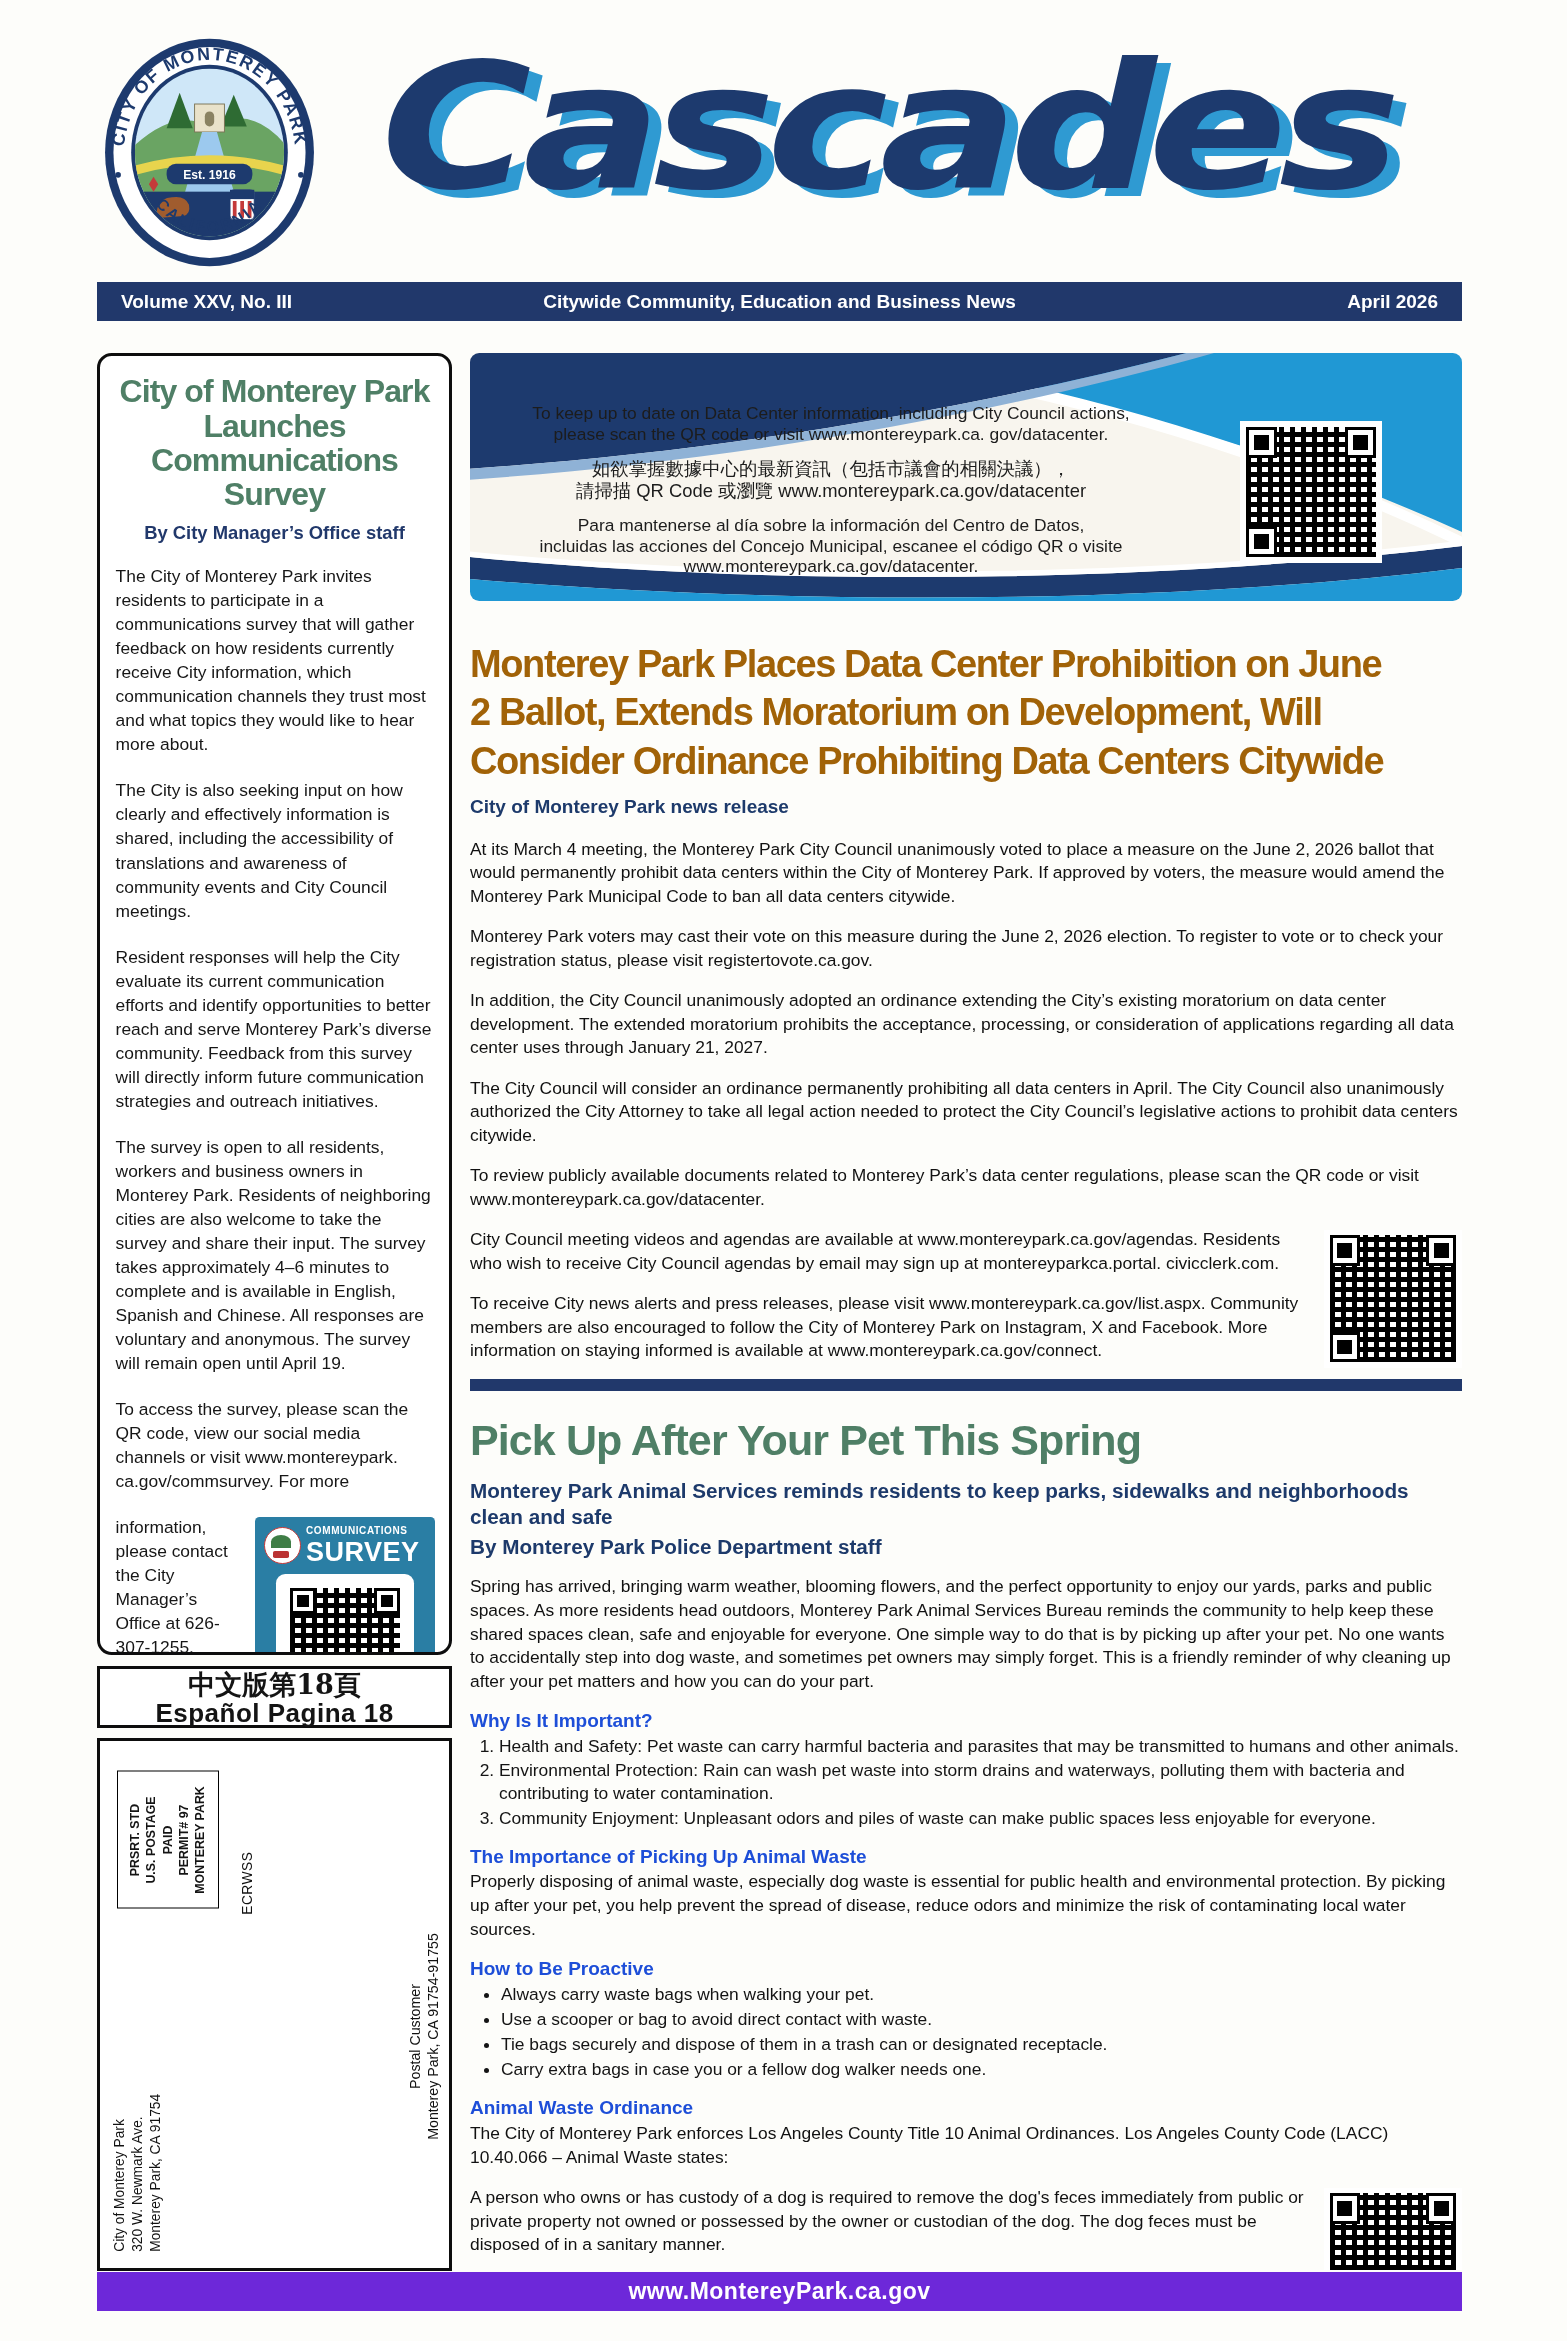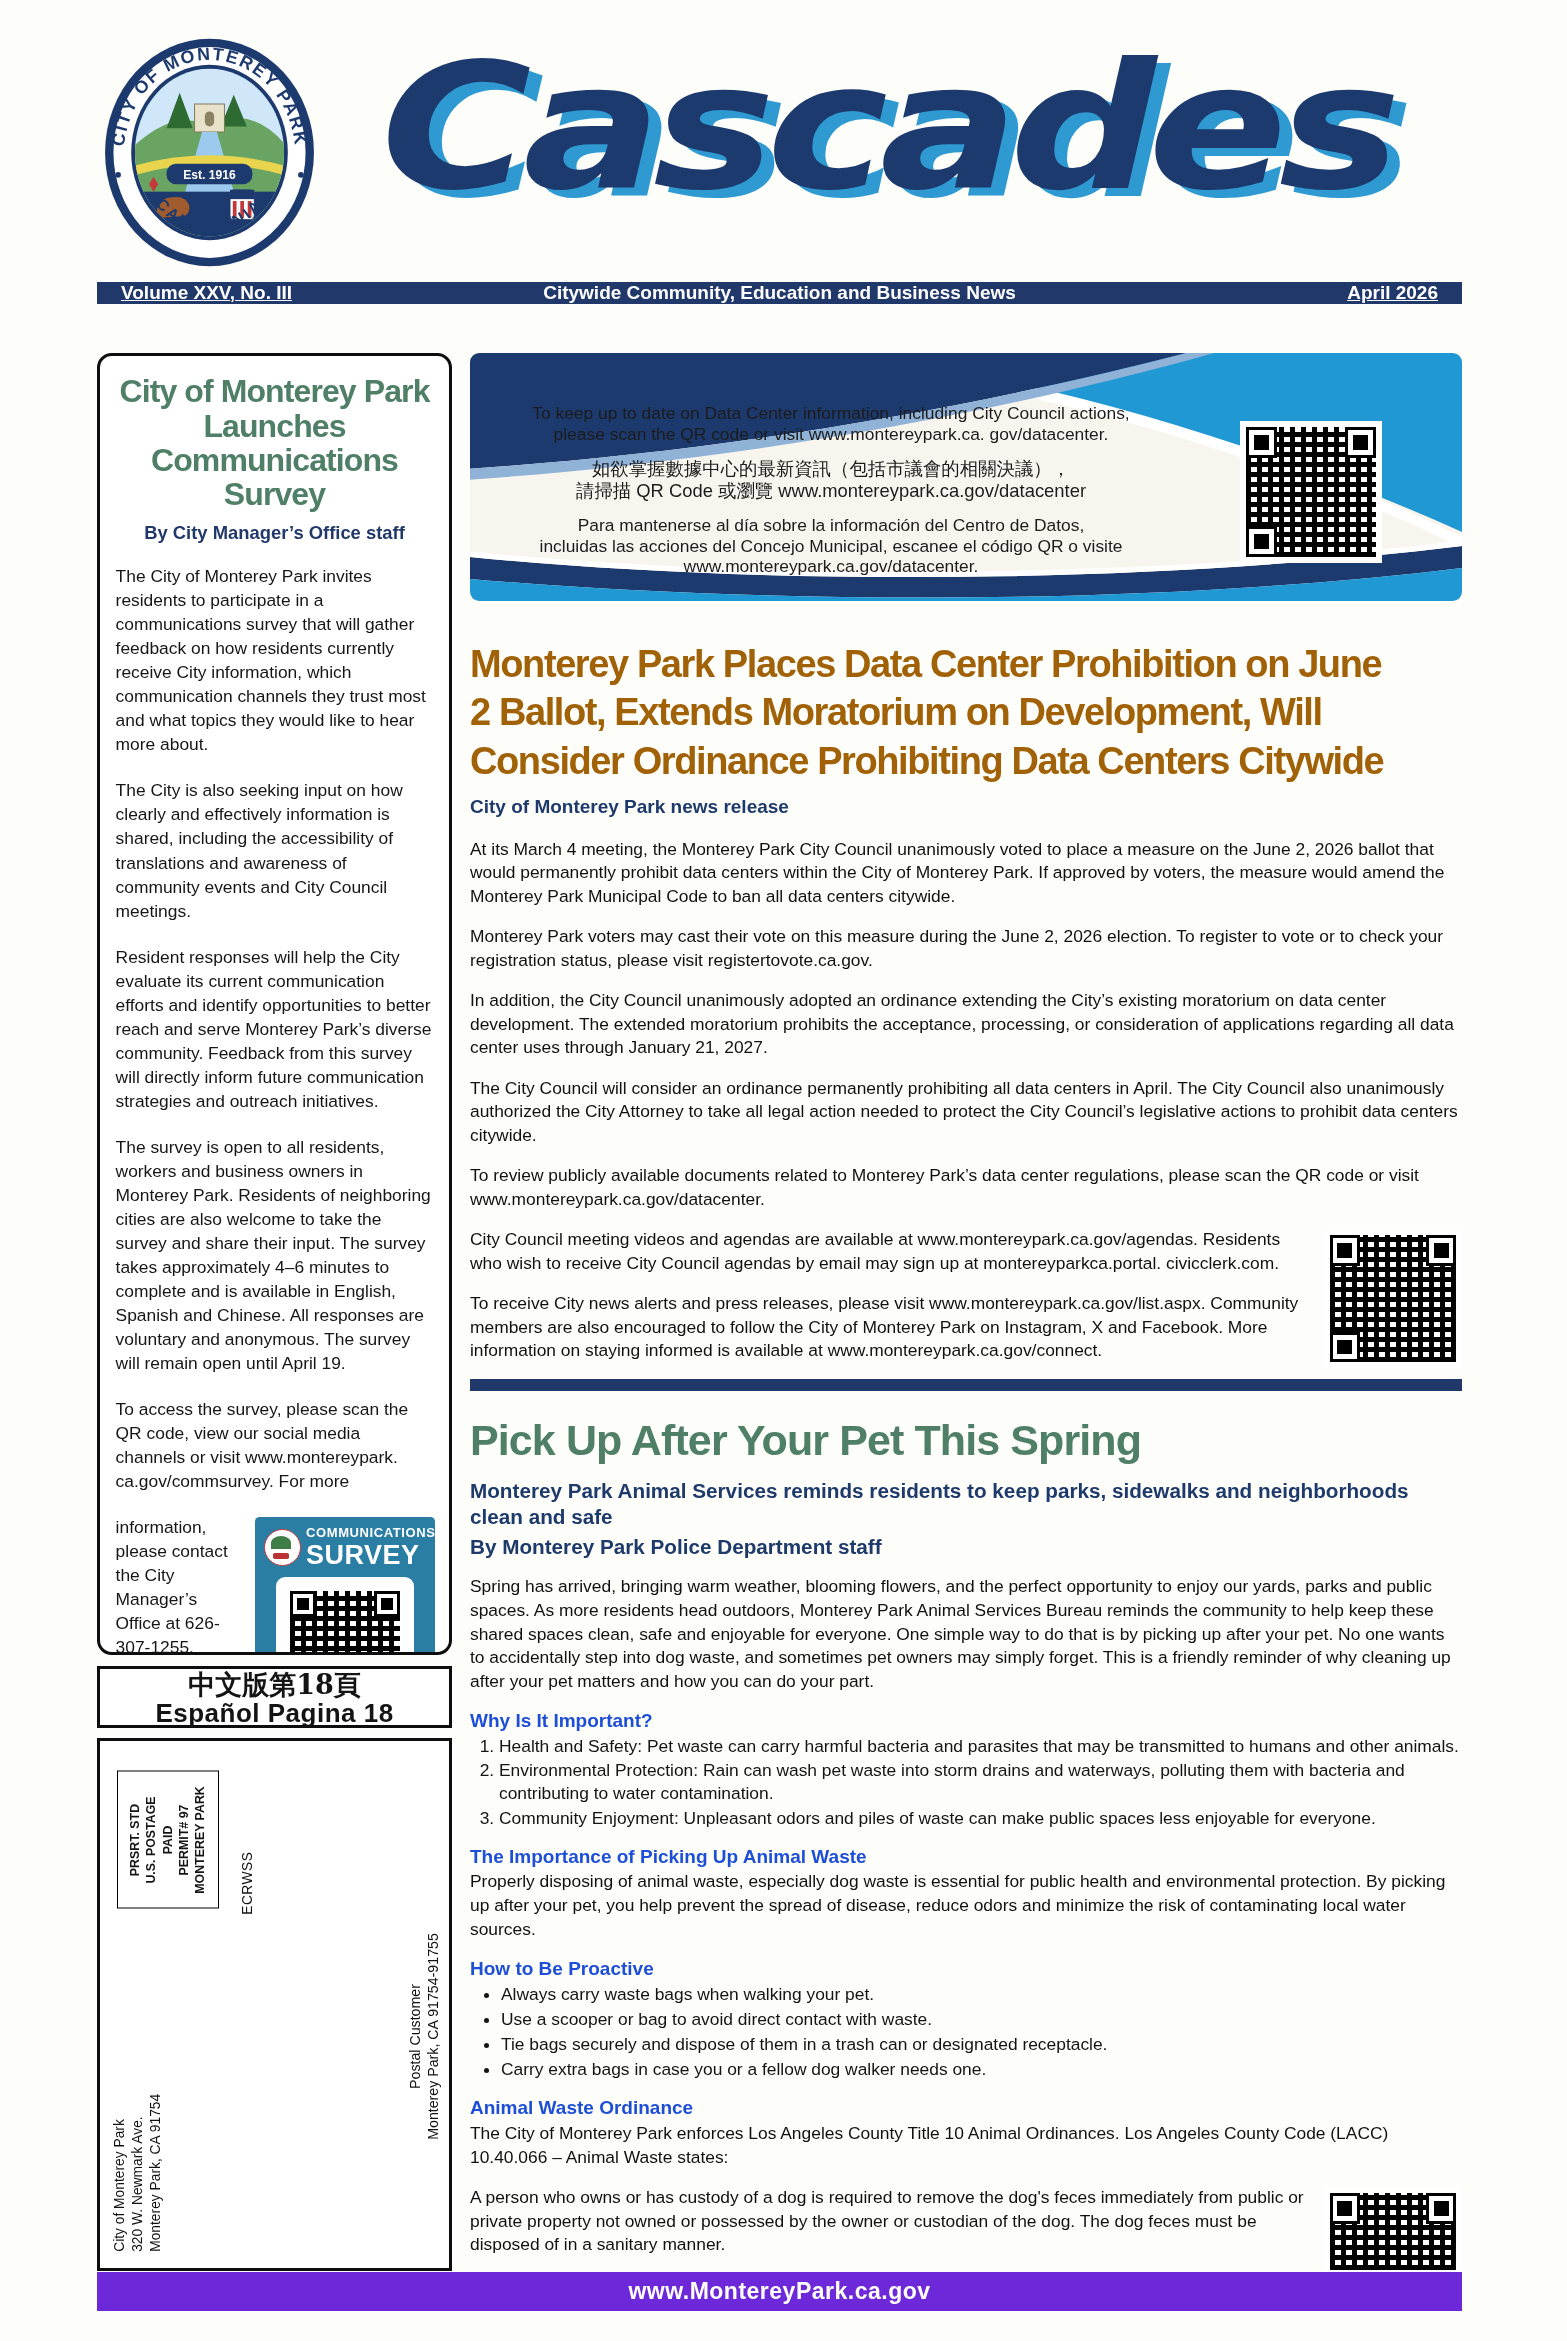--- a/index.html
+++ b/index.html
@@ -12,40 +12,40 @@
   .seal { position:absolute; left:101px; top:35px; width:217px; height:235px; }
   .masthead { position:absolute; left:381px; top:14.7px; width:1084px; height:257px; overflow:visible; }
   .masthead .word {
     font-family:"DejaVu Sans", sans-serif; font-weight:bold; font-style:italic;
     font-size:174px; letter-spacing:-7.3px; line-height:1.3; color:#1d3a6e;
     text-shadow:11px 8.3px 0 #2f9ad2;
     transform:scaleX(1.18); transform-origin:left top; display:inline-block;
   }
 
   
-  .volbar { position:absolute; left:97px; top:282px; width:1365px; height:22px;
+  .volbar { position:absolute; left:97px; top:282px; width:1365px; height:39px;
     background:#21386b; color:#fff; display:flex; align-items:center;
-    font-weight:bold; font-size:19px; padding:0 24px;text-decoration:underline; }
+    font-weight:bold; font-size:19px; padding:0 24px; }
   .volbar .vcenter { position:absolute; left:0; right:0; text-align:center; }
   .volbar .vright { margin-left:auto; }
 
   
   .sidebar { position:absolute; left:97px; top:353px; width:355px; height:1302px;
     background:#fff; border:3.7px solid #0d0d0d; border-radius:14.7px; padding:18.4px 15.6px 9.2px 15.6px; overflow:hidden; }
   .sb-title { color:#4f7f66; font-weight:bold; font-size:32px; line-height:1.07; letter-spacing:-0.9px; text-align:center; }
   .sb-byline { color:#21386b; font-weight:bold; font-size:18.4px; text-align:center; margin:11px 0 20px 0; }
   .sidebar p { font-size:17.4px; line-height:1.38; margin-bottom:22px; color:#161616; }
   .survey-card { float:right; width:180px; height:252px; background:#2a7ea4; border-radius:4.6px;
     margin:1.8px -1.8px 5.5px 9.2px; padding:9.2px 8.3px 7.3px 8.3px; color:#fff; }
   .survey-head { display:flex; align-items:center; gap:5.5px; }
   .mini-seal { width:37px; height:37px; border-radius:50%; background:#fff; border:1.8px solid #c43a3a; position:relative; flex:0 0 auto; }
   .mini-seal::before { content:""; position:absolute; left:6.4px; top:6.4px; width:20px; height:13px; background:#3f7d46; border-radius:50% 50% 0 0; }
   .mini-seal::after { content:""; position:absolute; left:8.3px; bottom:5.5px; width:16.5px; height:6.4px; background:#b33; border-radius:1.8px; }
   .survey-labels { line-height:1; }
-  .survey-l1 { font-size:13px; font-weight:bold; letter-spacing:0.6px; }
+  .survey-l1 { font-size:10px; font-weight:bold; letter-spacing:0.6px; }
   .survey-l2 { font-size:27px; font-weight:bold; letter-spacing:0.5px; margin-top:2.8px; }
   .survey-qrbox { width:138px; height:138px; background:#fff; border-radius:9.2px; margin:8.3px auto 7.3px auto; padding:9.2px; }
 
   
   .qr { position:relative; background:#fff; width:100%; height:100%; }
   .qr .pat { position:absolute; inset:4%;
     background-image:
       repeating-linear-gradient(0deg, #000 0 4.6px, transparent 4.6px 10px),
       repeating-linear-gradient(90deg, #000 0 4.6px, #fff 4.6px 11px),
       repeating-linear-gradient(45deg, transparent 0 7.3px, rgba(255,255,255,0.6) 7.3px 9.2px);

